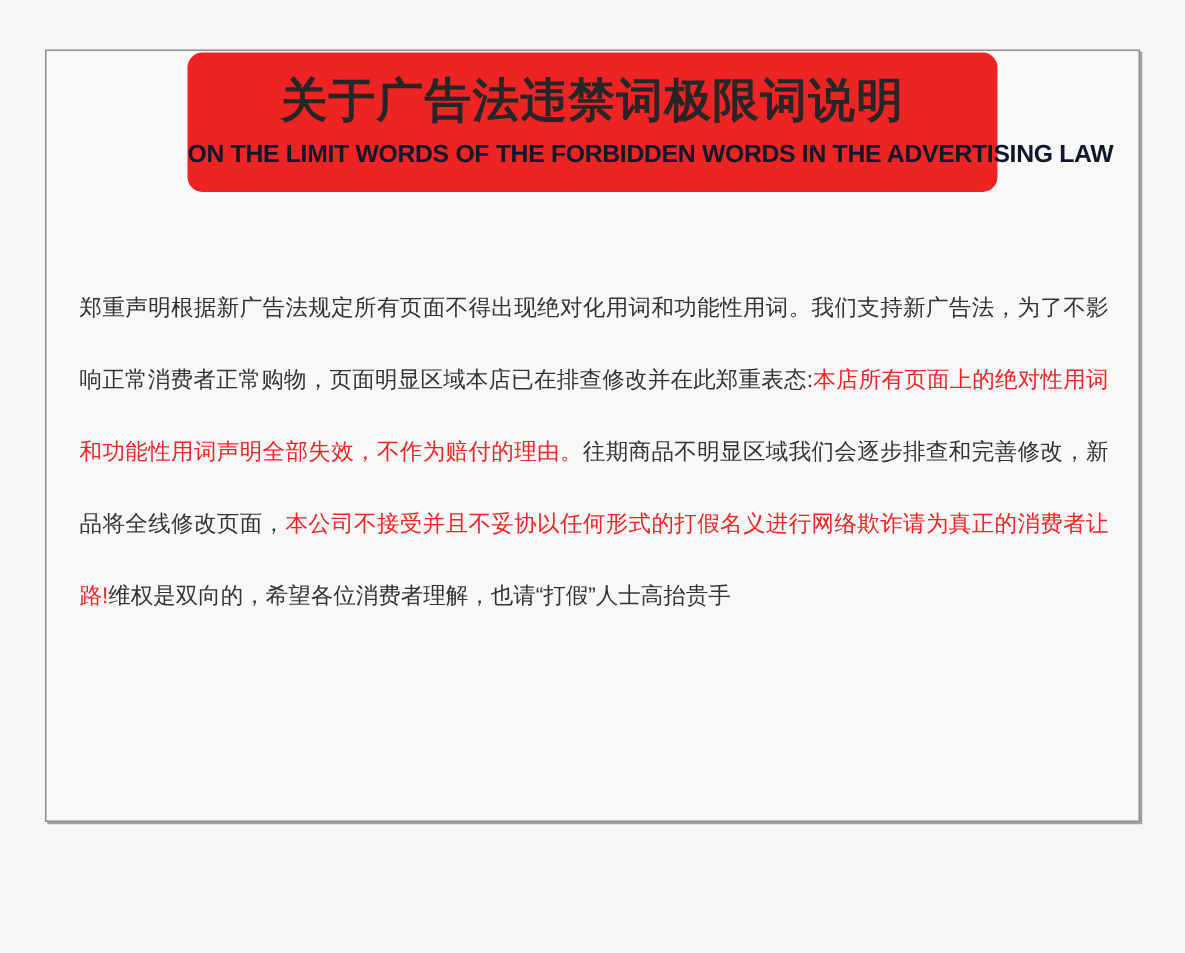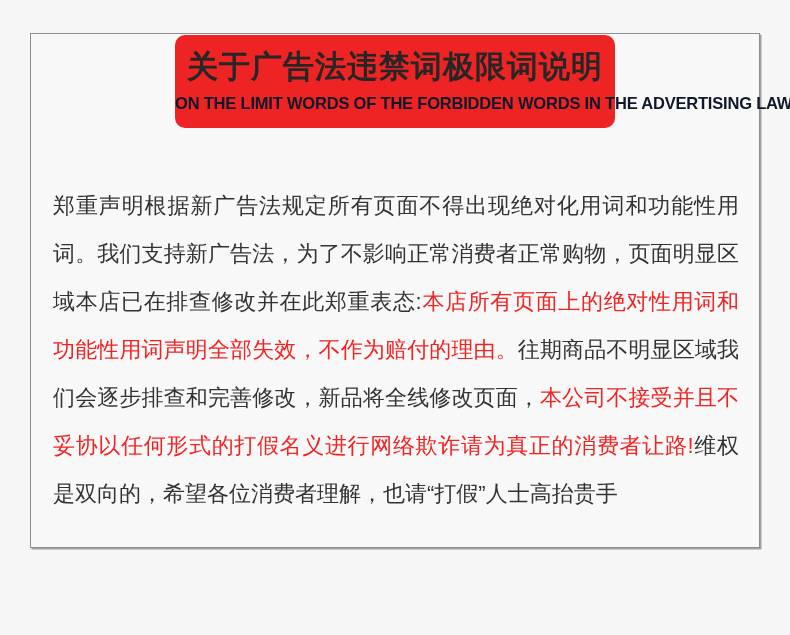--- a/index.html
+++ b/index.html
@@ -22,21 +22,21 @@
     height: 515px;
     border: 1px solid #8f8f8f;
     box-shadow: 1.5px 1.5px 0 rgba(60,60,60,0.45);
     background: #f8f8f8;
   }
   .title-banner {
     position: absolute;
     top: 1px;
     left: 50%;
     transform: translateX(-50%);
-    width: 440px;
+    width: 540px;
     height: 93px;
     background: #ee2424;
     border-radius: 10px;
     text-align: center;
     padding-top: 10px;
   }
   .title-zh {
     font-size: 31px;
     font-weight: bold;
     color: #262626;
@@ -50,21 +50,21 @@
     color: #0f172a;
     line-height: 28px;
     letter-spacing: -0.2px;
     white-space: nowrap;
   }
   .notice-text {
     position: absolute;
     top: 148px;
     left: 22px;
     right: 20px;
-    font-size: 22px;
+    font-size: 15px;
     font-weight: 500;
     line-height: 48px;
     text-align: justify;
     color: #333333;
   }
   .notice-text span[data-color="dark"] { color: #333333; }
   .notice-text span[data-color="red"]  { color: #f12323; }
 </style>
 </head>
 <body>

